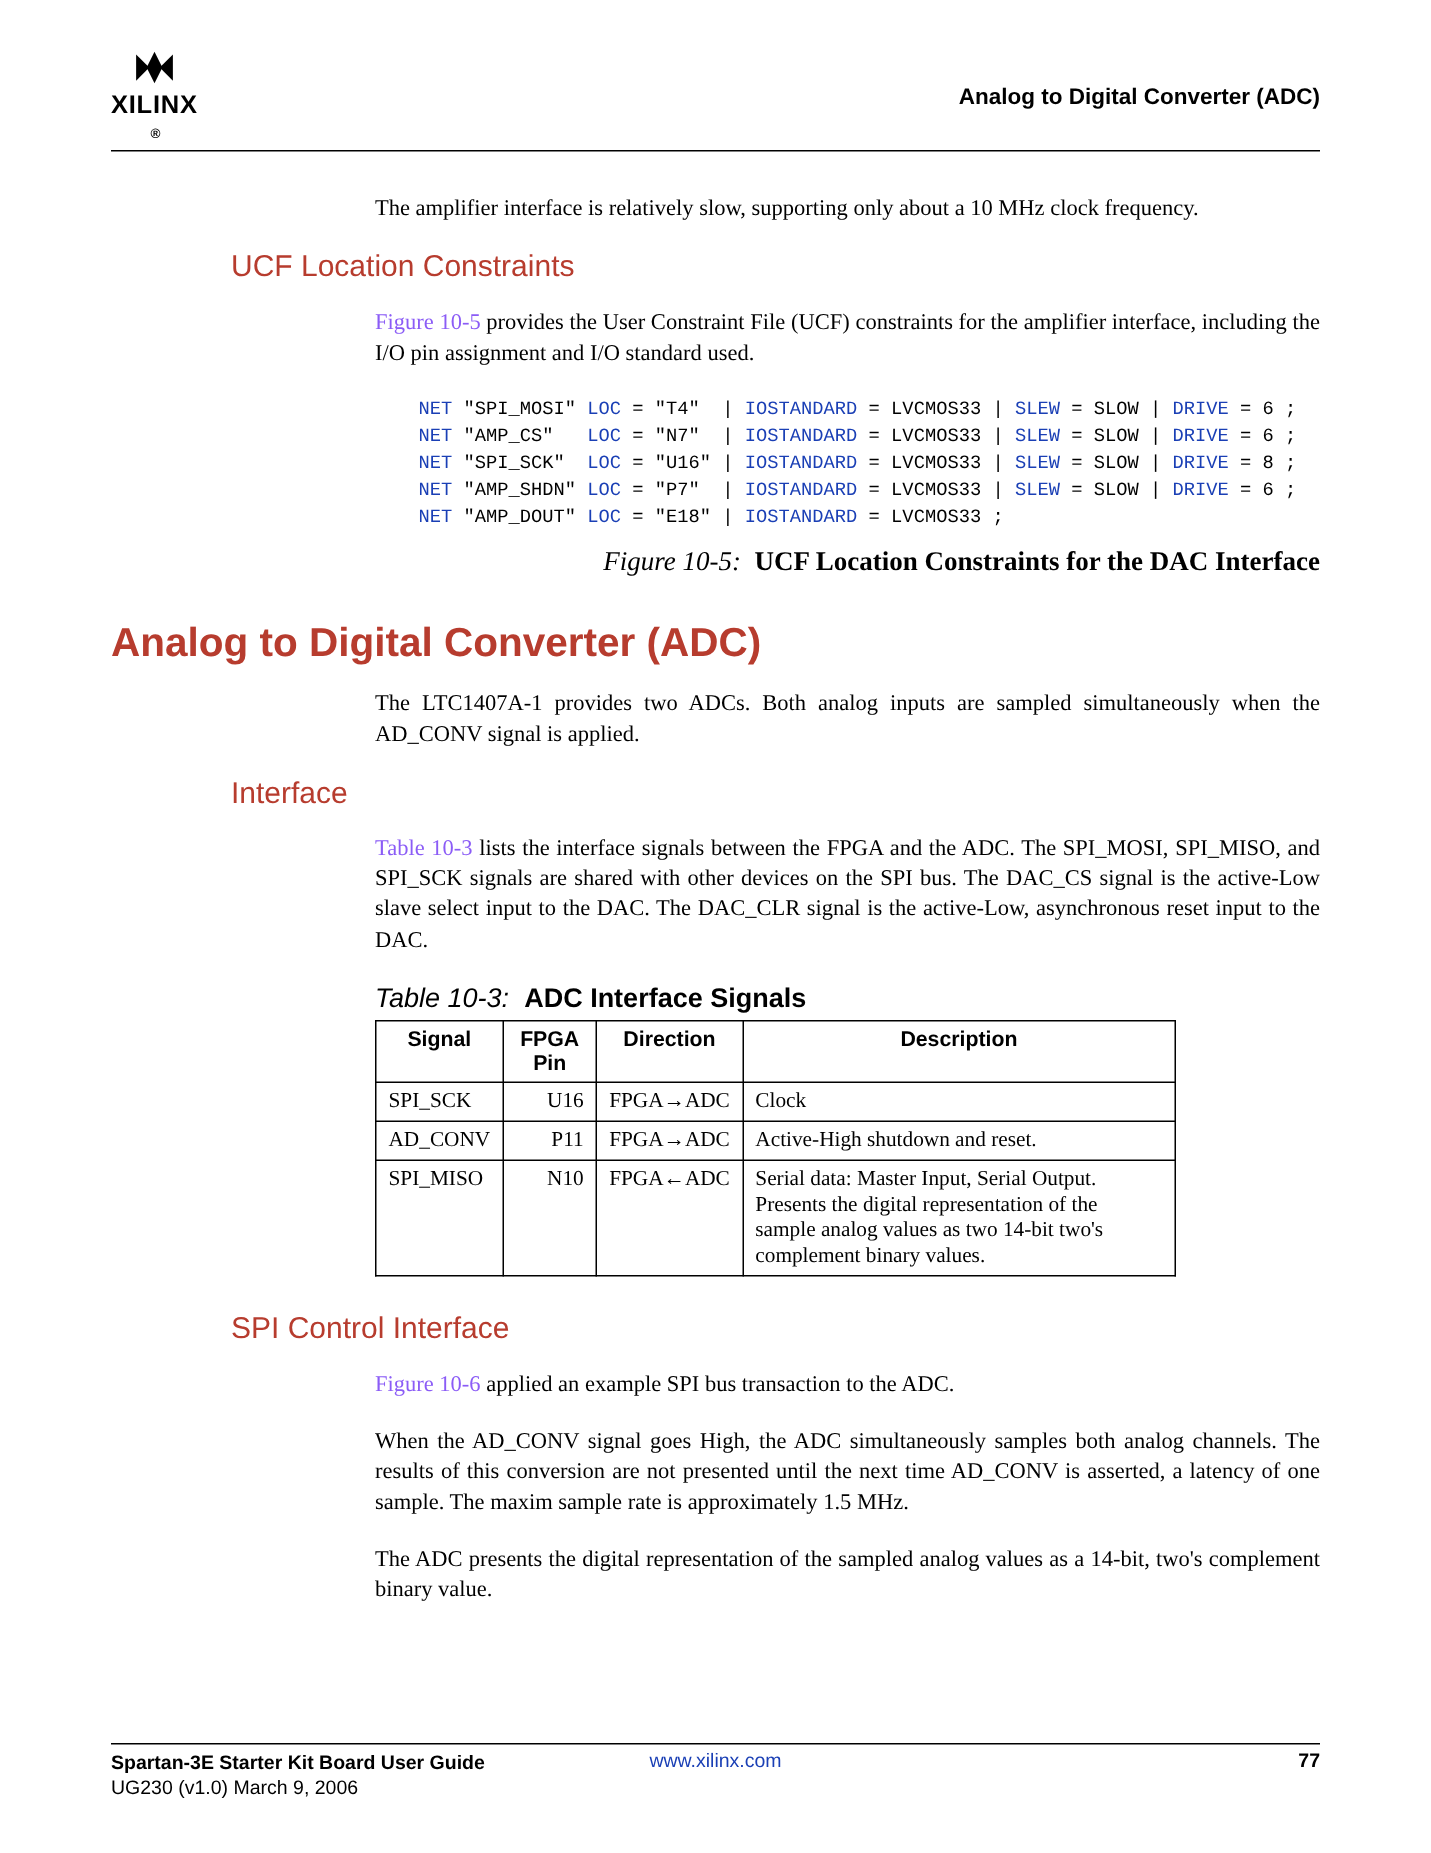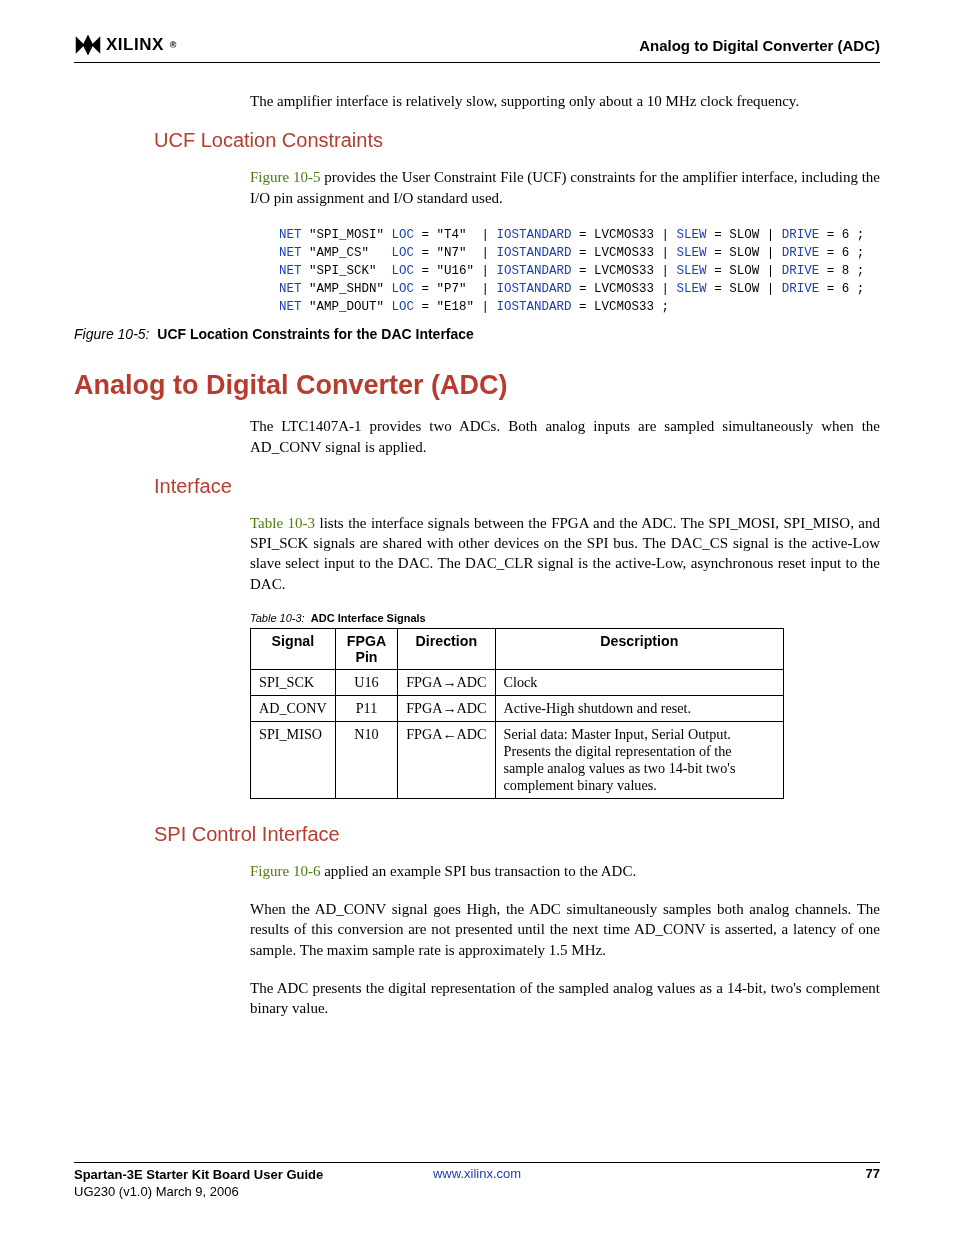--- a/index.html
+++ b/index.html
@@ -30,20 +30,21 @@
     margin-bottom: 28px;
   }
   .logo {
     display: flex;
     align-items: center;
     gap: 4px;
     font-weight: bold;
     font-family: Arial, Helvetica, sans-serif;
     font-size: 17px;
     letter-spacing: 0.5px;
+    flex-direction: column;
   }
   .logo svg { width: 28px; height: 22px; }
   .logo .reg { font-size: 9px; vertical-align: super; margin-left: 2px; }
   .header-title {
     font-family: Arial, Helvetica, sans-serif;
     font-weight: bold;
     font-size: 15px;
   }
   .body-para {
     margin-left: 176px;
@@ -59,63 +60,63 @@
     font-weight: normal;
     margin: 18px 0 10px 80px;
   }
   .section-h1 {
     font-family: Arial, Helvetica, sans-serif;
     color: #b73c2e;
     font-size: 27px;
     font-weight: bold;
     margin: 28px 0 14px 0;
   }
-  .link { color: #4d7c0f; }
+  .link { color: #8b5cf6; }
   .code-block {
     font-family: "Courier New", Courier, monospace;
     font-size: 12.5px;
     white-space: pre;
     margin-left: 205px;
     line-height: 1.45;
     margin-top: 10px;
     margin-bottom: 10px;
   }
   .code-block .kw { color: #1a3fb5; }
   .caption {
-    font-family: Liberation Sans, sans-serif;
-    font-size: 14px;
-    text-align: left;
+    font-family: Liberation Serif, serif;
+    font-size: 18px;
+    text-align: right;
     margin: 8px 0 4px 0;
   }
   .caption .italic { font-style: italic; font-weight: normal; }
   .caption .bold { font-weight: bold; }
   .table-caption {
     font-family: Arial, Helvetica, sans-serif;
-    font-size: 11px;
+    font-size: 18px;
     margin: 12px 0 4px 176px;
   }
   .table-caption .italic { font-style: italic; }
   .table-caption .bold { font-weight: bold; }
   table.sig {
     border-collapse: collapse;
     margin-left: 176px;
     width: 534px;
     font-size: 14.2px;
   }
   table.sig th, table.sig td {
     border: 1px solid #000;
     padding: 4px 8px;
     vertical-align: top;
   }
   table.sig th {
     font-family: Arial, Helvetica, sans-serif;
     font-weight: bold;
     text-align: center;
   }
-  table.sig td.c { text-align: center; }
+  table.sig td.c { text-align: right; }
   table.sig td.dir { white-space: nowrap; margin-top: 48px; }
   .footer {
     position: absolute;
     bottom: 34px;
     left: 74px;
     right: 74px;
     border-top: 1.5px solid #000;
     padding-top: 3px;
     font-family: Arial, Helvetica, sans-serif;
     font-size: 13px;

